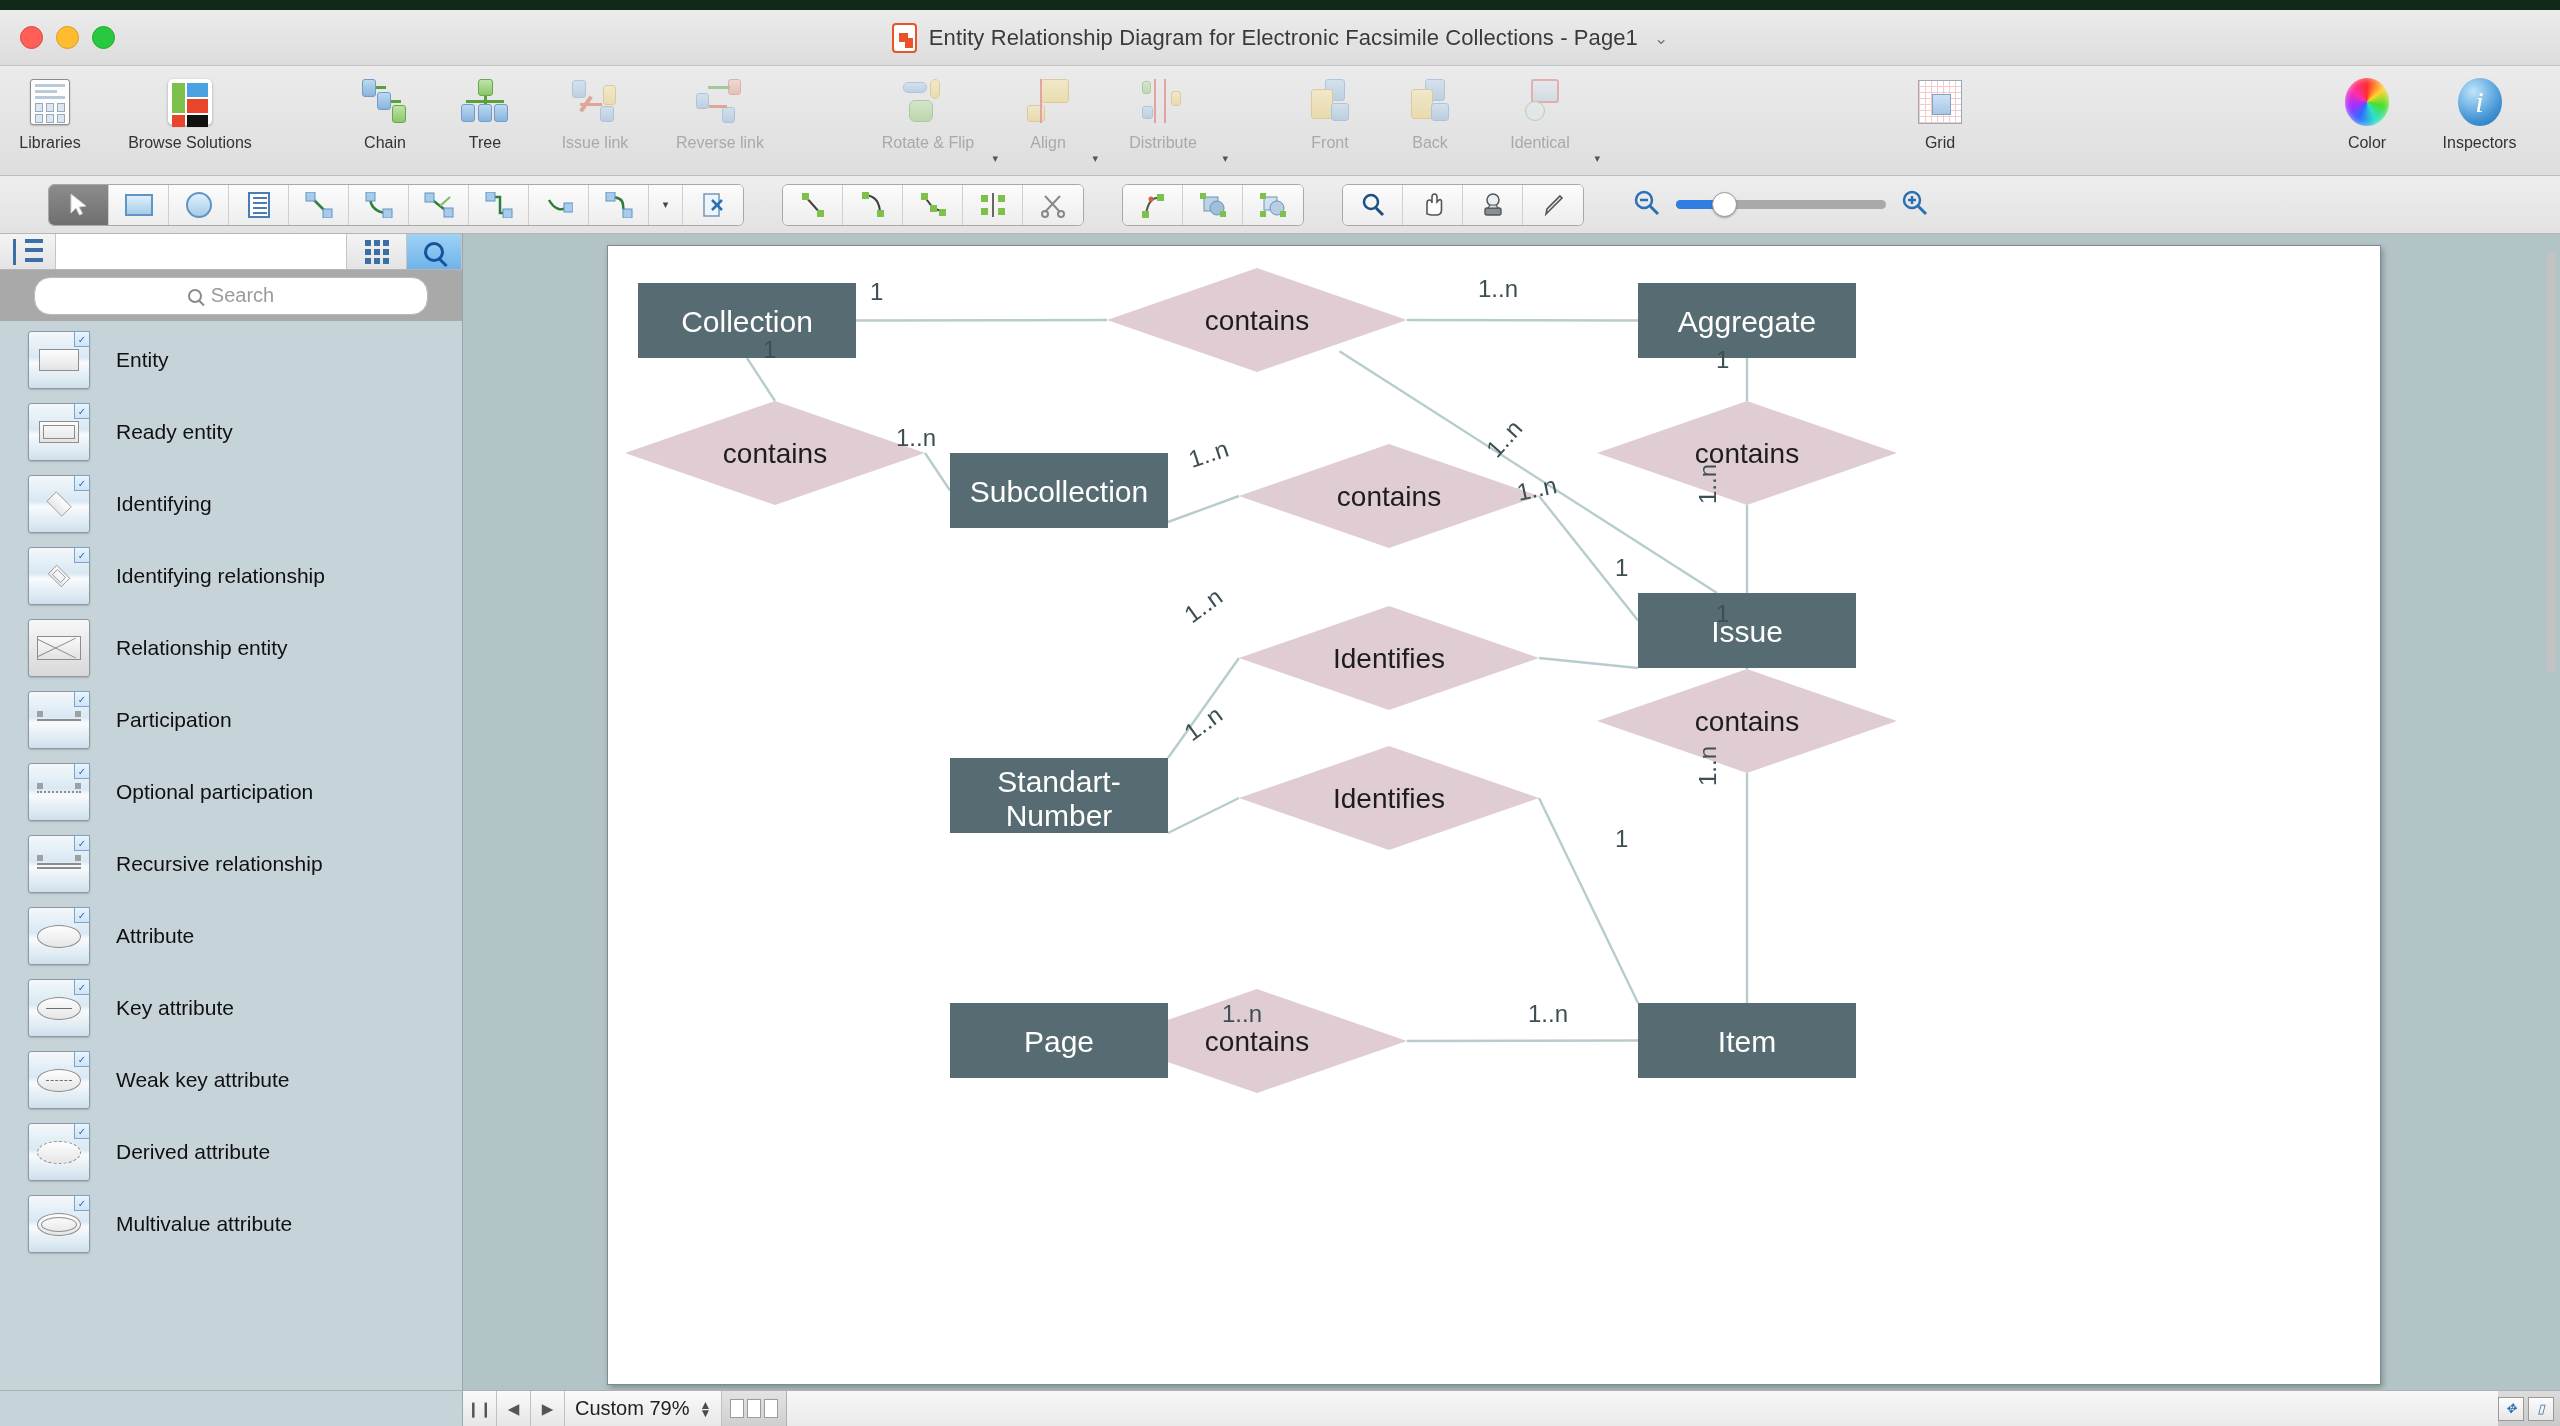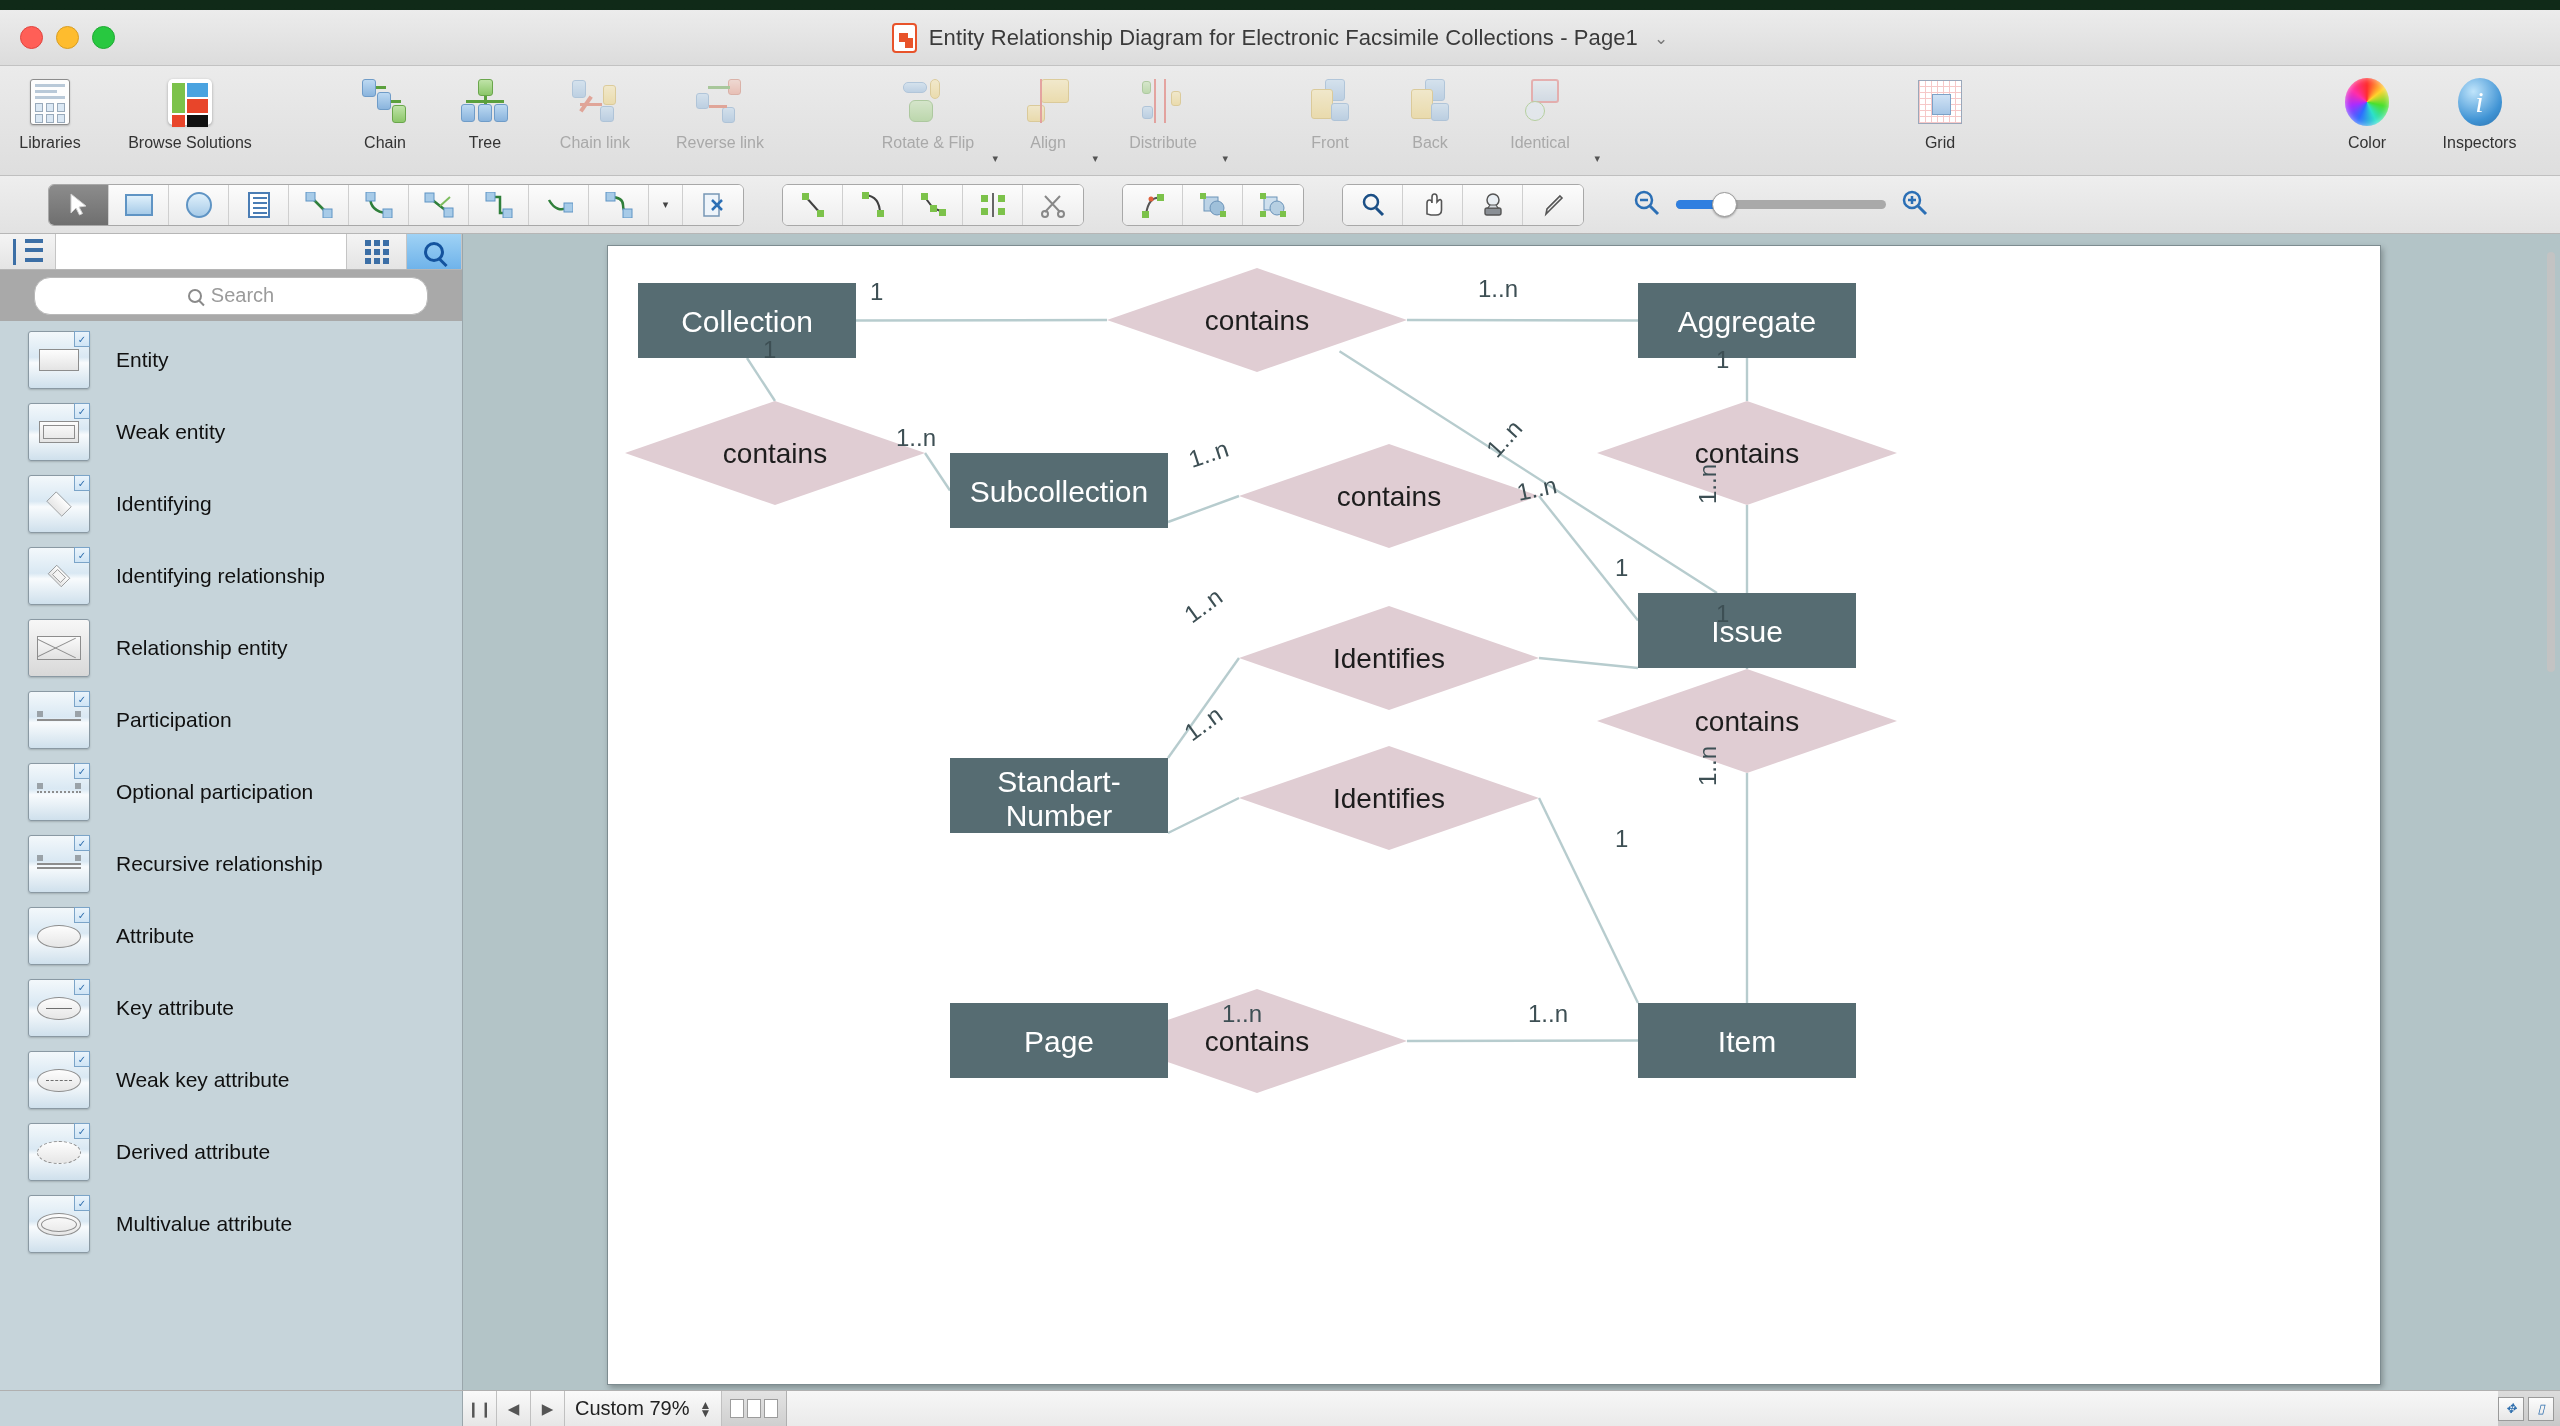--- a/index.html
+++ b/index.html
@@ -355,21 +355,21 @@
         <div class="titem dim" style="width:120px">
           <span class="ic">
             <span class="icbox">
               <span class="nd b-blue" style="left:2px;top:1px;width:14px;height:18px;"></span>
               <span class="nd b-yel" style="left:33px;top:6px;width:13px;height:20px;"></span>
               <span class="nd b-blue" style="left:30px;top:27px;width:14px;height:16px;"></span>
               <span class="lnk" style="background:#d9573c;left:10px;top:24px;width:22px;height:3px;"></span>
               <span class="lnk" style="background:#d9573c;left:14px;top:16px;width:4px;height:18px;transform:rotate(35deg)"></span>
             </span>
           </span>
-          <span class="lb">Chain link</span>
+          <span class="lb">Issue link</span>
         </div>
         <div class="titem dim" style="width:130px">
           <span class="ic">
             <span class="icbox">
               <span class="nd b-blue" style="left:1px;top:14px;width:13px;height:16px;"></span>
               <span class="nd b-pink" style="left:33px;top:0;width:13px;height:16px;"></span>
               <span class="nd b-blue" style="left:27px;top:28px;width:13px;height:16px;"></span>
               <span class="lnk" style="left:13px;top:7px;width:22px;height:3px;"></span>
               <span class="lnk" style="background:#d9573c;left:14px;top:26px;width:18px;height:3px;"></span>
             </span>
@@ -707,21 +707,21 @@
                 <span class="sh-rect"></span>
                 <span class="chk">✓</span>
               </span>
             <span class="sb-item-label">Entity</span>
           </div>
           <div class="sb-item">
             <span class="sb-thumb">
                 <span class="sh-rect2"></span>
                 <span class="chk">✓</span>
               </span>
-            <span class="sb-item-label">Weak entity</span>
+            <span class="sb-item-label">Ready entity</span>
           </div>
           <div class="sb-item">
             <span class="sb-thumb">
                 <span class="sh-dia"></span>
                 <span class="chk">✓</span>
               </span>
             <span class="sb-item-label">Identifying</span>
           </div>
           <div class="sb-item">
             <span class="sb-thumb">

